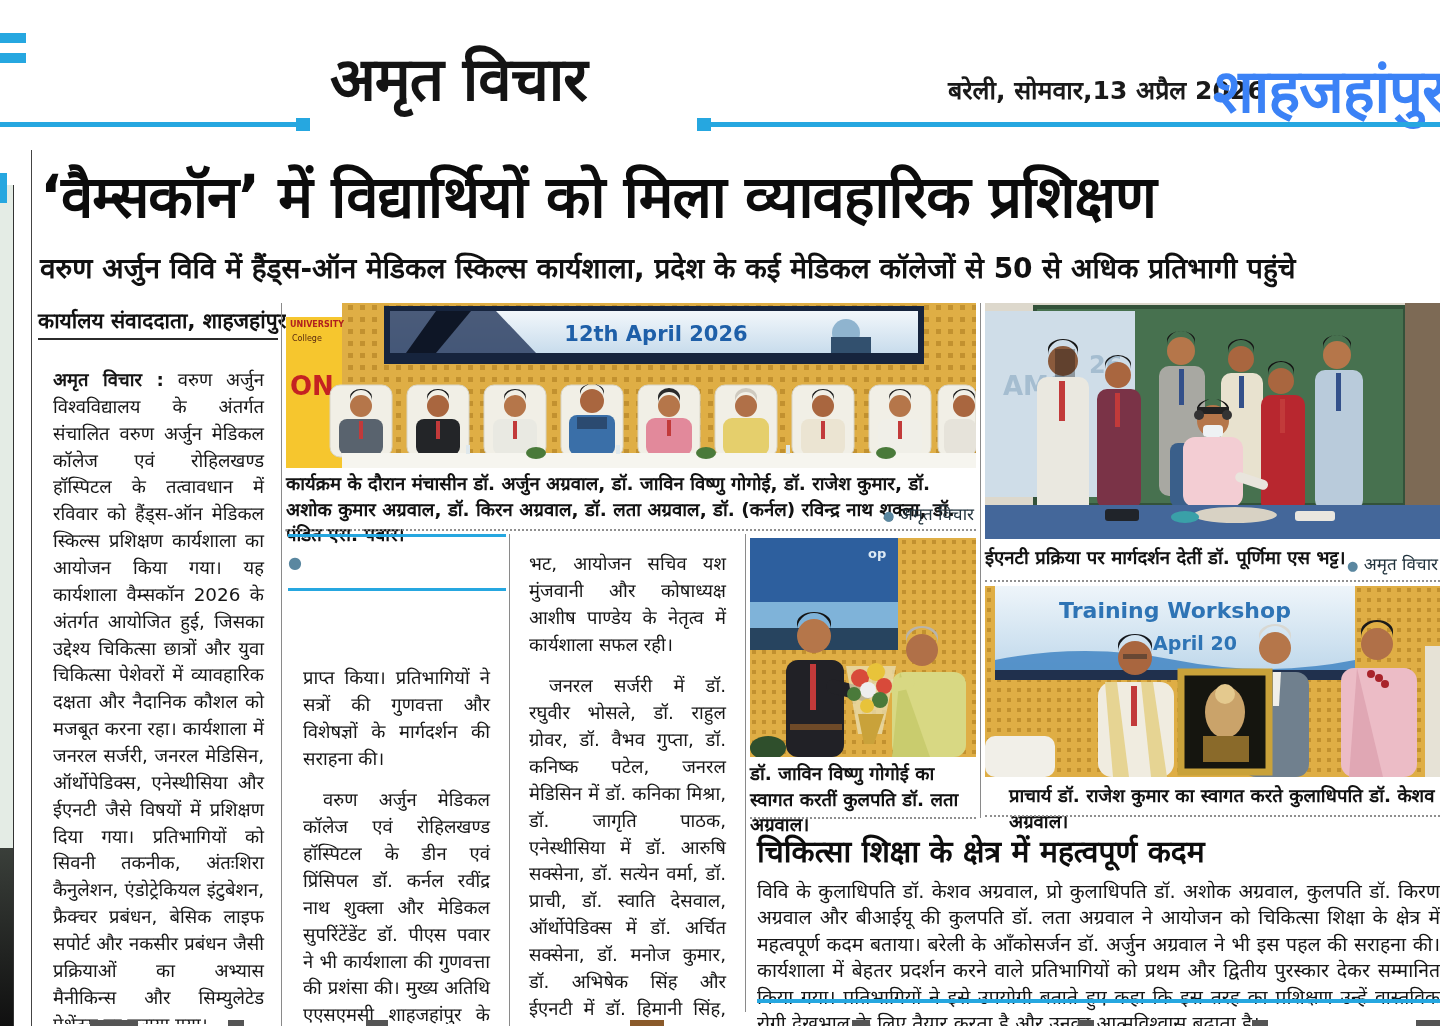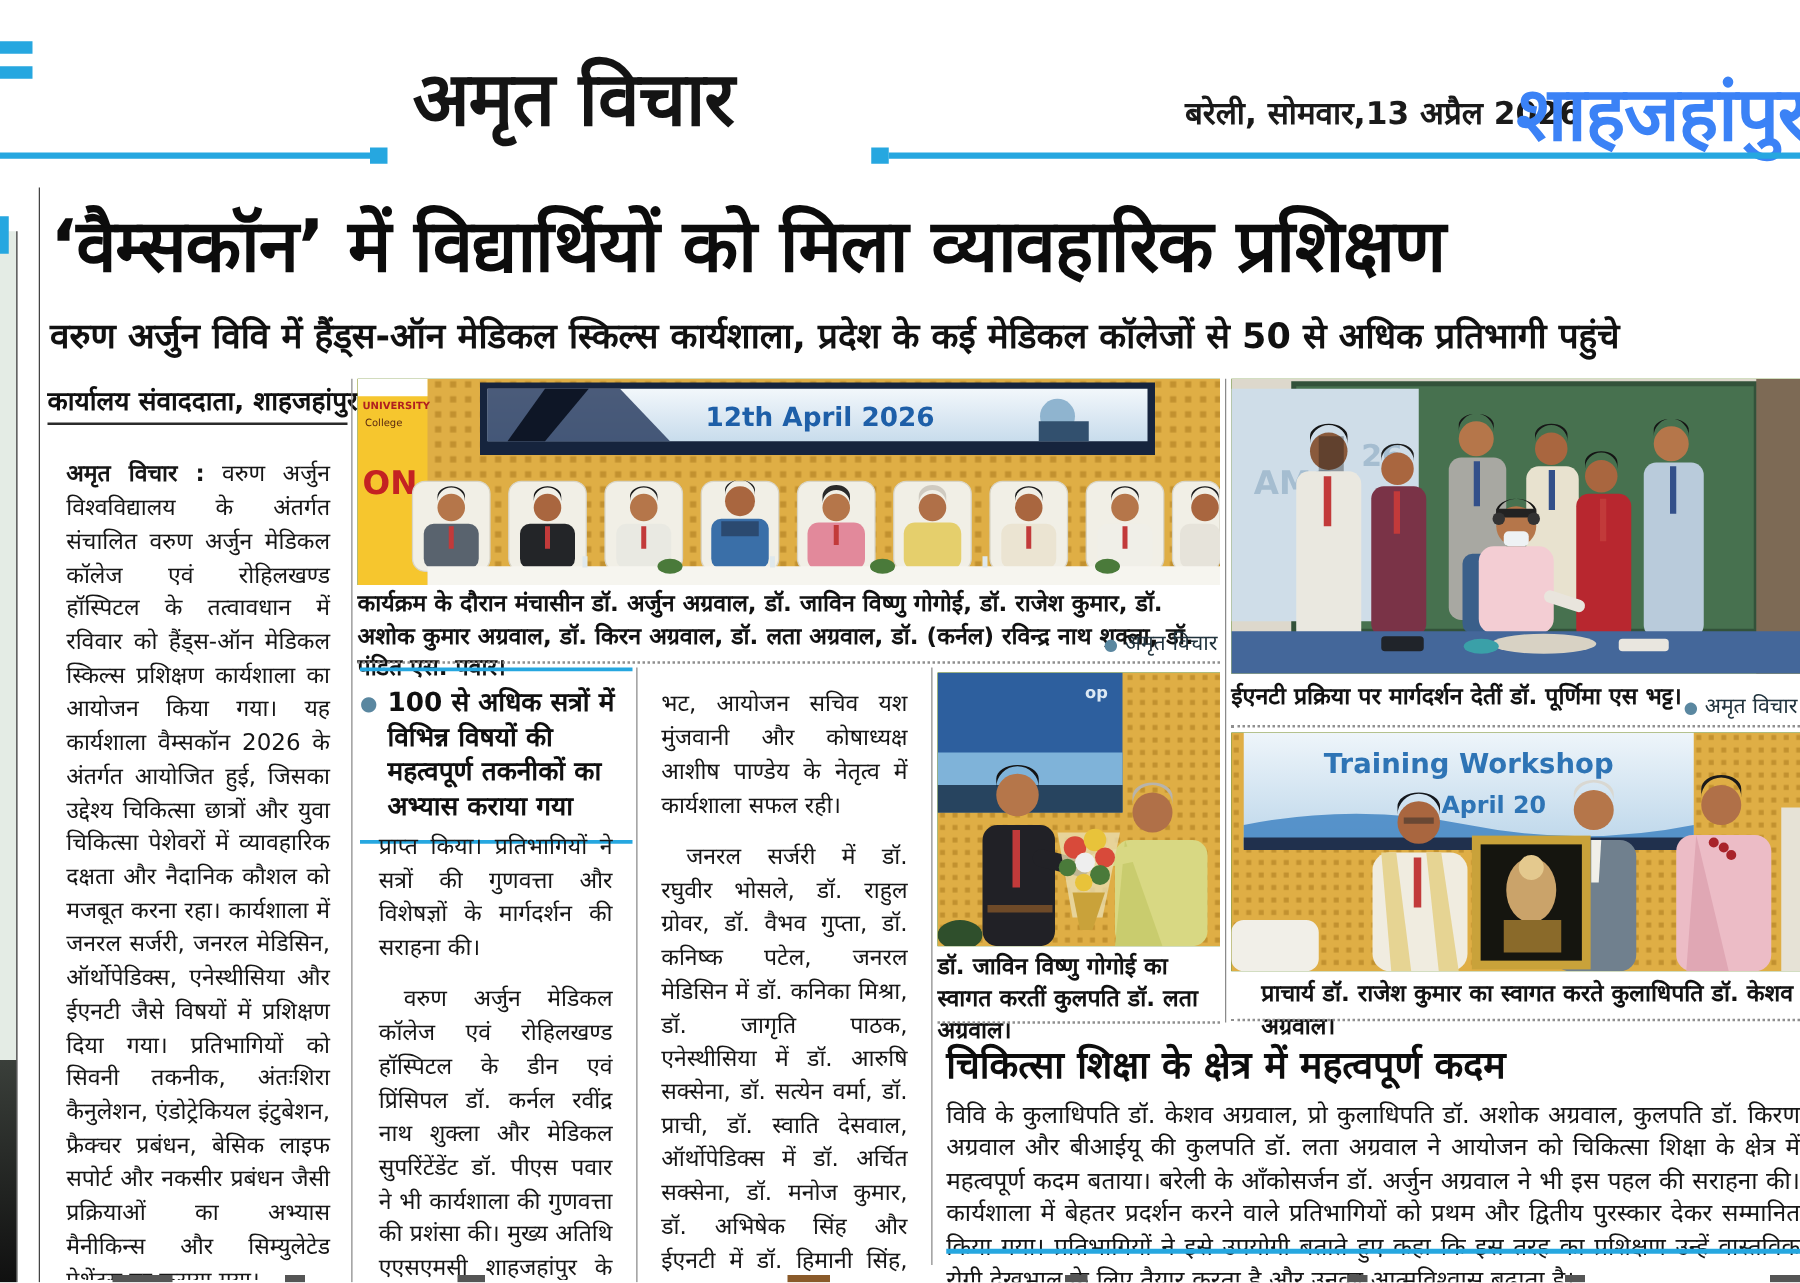--- a/index.html
+++ b/index.html
@@ -24,21 +24,21 @@
   .body-text p{margin:15px;}
   .body-text p + p{text-indent:20px;}
   .lead{font-weight:800;}
   .pullquote{border-top:3px solid #26a7e0;border-bottom:3px solid #26a7e0;padding:12px 2px 12px 0;}
   .pullquote .pq-inner{display:flex;gap:8px;font-size:21px;line-height:1.32;font-weight:800;color:#101010;}
   .pq-bullet{color:#5a87a0;font-size:16px;line-height:1.7;}
   .caption{font-size:18.5px;line-height:1.38;font-weight:700;color:#121212;}
   .credit{position:absolute;right:2px;bottom:0;font-size:17px;font-weight:400;color:#20323c;white-space:nowrap;}
   .credit .dot{color:#5a87a0;font-size:13px;}
   .dotted{border-top:2px dotted #8f8f8f;height:0;}
-  .photo{overflow:hidden;background:#4d7c0f;text-align:right;}
+  .photo{overflow:hidden;background:#a16207;text-align:right;}
   .photo svg{display:block;}
   
   .sb-head{font-size:30px;font-weight:900;color:#0d0d0d;white-space:nowrap;}
   .sb-body{font-size:19.4px;line-height:1.36;text-align:justify;color:#161616;}
   .adj-strip{background:#e4ece5;}
   .adj-photo{position:absolute;left:0;bottom:0;width:100%;background:linear-gradient(180deg,#3a3f3a,#101010);}
   .frag{position:absolute;bottom:0;height:6px;background:#555;}
 </style>
 </head>
 <body>
@@ -199,21 +199,20 @@
 
   <div class="abs" style="left:286px;top:471px;width:690px;height:54px;">
     <div class="caption">कार्यक्रम के दौरान मंचासीन डॉ. अर्जुन अग्रवाल, डॉ. जाविन विष्णु गोगोई, डॉ. राजेश कुमार, डॉ. अशोक कुमार अग्रवाल, डॉ. किरन अग्रवाल, डॉ. लता अग्रवाल, डॉ. (कर्नल) रविन्द्र नाथ शुक्ला, डॉ. पंडित एस. पवार।</div>
     <div class="credit"><span class="dot">●</span> <span>अमृत विचार</span></div>
   </div>
   <div class="abs dotted" style="left:286px;top:529px;width:690px;"></div>
 
   <div class="abs pullquote" style="left:288px;top:534px;width:216px;">
     <div class="pq-inner">
       <span class="pq-bullet">●</span>
-      <span>100 से अधिक सत्रों में विभिन्न विषयों की महत्वपूर्ण तकनीकों का अभ्यास कराया गया</span>
     </div>
   </div>
   <div class="abs body-text" style="left:288px;top:650px;width:217px;height:374px;overflow:hidden;">
     <p>प्राप्त किया। प्रतिभागियों ने सत्रों की गुणवत्ता और विशेषज्ञों के मार्गदर्शन की सराहना की।</p>
     <p>वरुण अर्जुन मेडिकल कॉलेज एवं रोहिलखण्ड हॉस्पिटल के डीन एवं प्रिंसिपल डॉ. कर्नल रवींद्र नाथ शुक्ला और मेडिकल सुपरिंटेंडेंट डॉ. पीएस पवार ने भी कार्यशाला की गुणवत्ता की प्रशंसा की। मुख्य अतिथि एएसएमसी शाहजहांपुर के प्रिंसिपल डॉ. राजेश कुमार और एएसएमसी हरदोई के प्रिंसिपल डॉ. जाविन बिष्णु गोगोई ने इसे चिकित्सा शिक्षा में उपयोगी पहल बताया। आयोजन अध्यक्ष डॉ. संथाना कृष्णन, सह अध्यक्ष डॉ. पूर्णिमा एस.</p>
   </div>
 
   <div class="abs body-text" style="left:514px;top:536px;width:227px;height:488px;overflow:hidden;">
     <p>भट, आयोजन सचिव यश मुंजवानी और कोषाध्यक्ष आशीष पाण्डेय के नेतृत्व में कार्यशाला सफल रही।</p>
     <p>जनरल सर्जरी में डॉ. रघुवीर भोसले, डॉ. राहुल ग्रोवर, डॉ. वैभव गुप्ता, डॉ. कनिष्क पटेल, जनरल मेडिसिन में डॉ. कनिका मिश्रा, डॉ. जागृति पाठक, एनेस्थीसिया में डॉ. आरुषि सक्सेना, डॉ. सत्येन वर्मा, डॉ. प्राची, डॉ. स्वाति देसवाल, ऑर्थोपेडिक्स में डॉ. अर्चित सक्सेना, डॉ. मनोज कुमार, डॉ. अभिषेक सिंह और ईएनटी में डॉ. हिमानी सिंह, डॉ. स्तुति, डॉ. दीप्ति रानी चौहान, डॉ. कृतिका अग्रवाल ने प्रशिक्षण दिया। डिप्टी मेडिकल सुपरिंटेंडेंट डॉ. अमित कुमार सिंह, प्रशासनिक अधिकारी ललित सिंह चौहान और सिद्धांत गंगवार का भी सहयोग रहा।</p>

